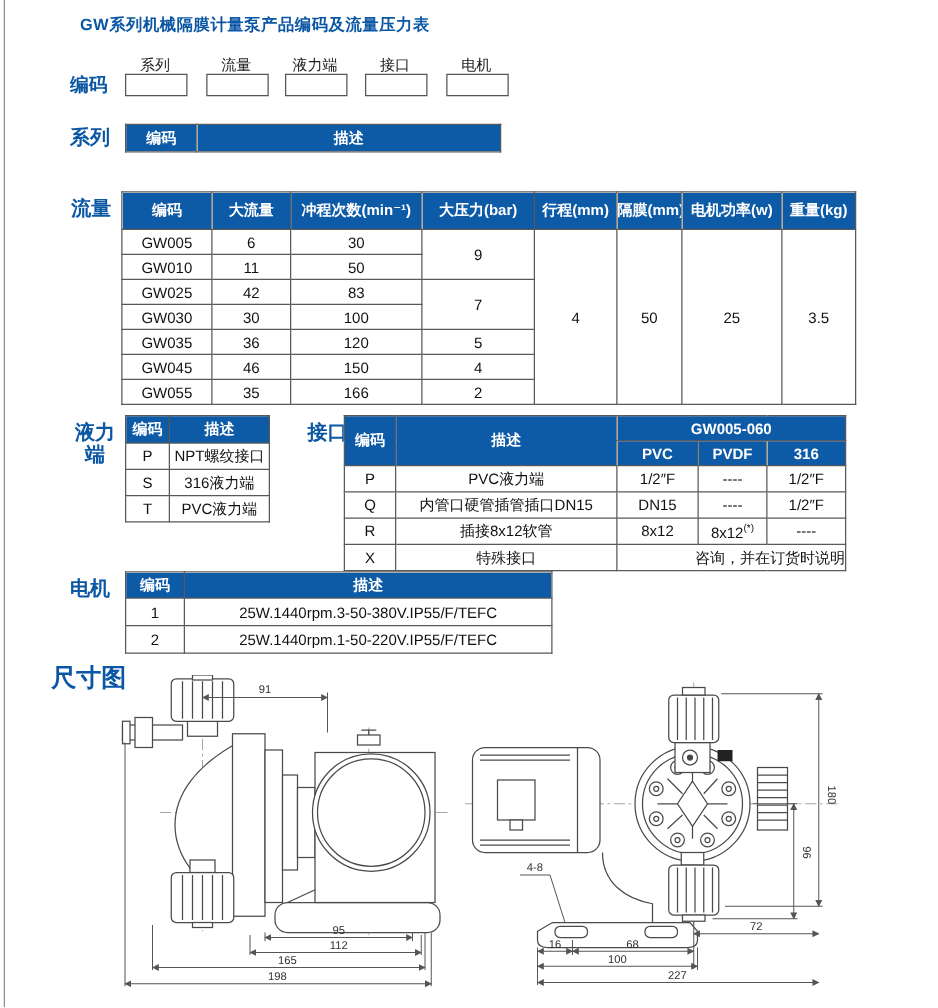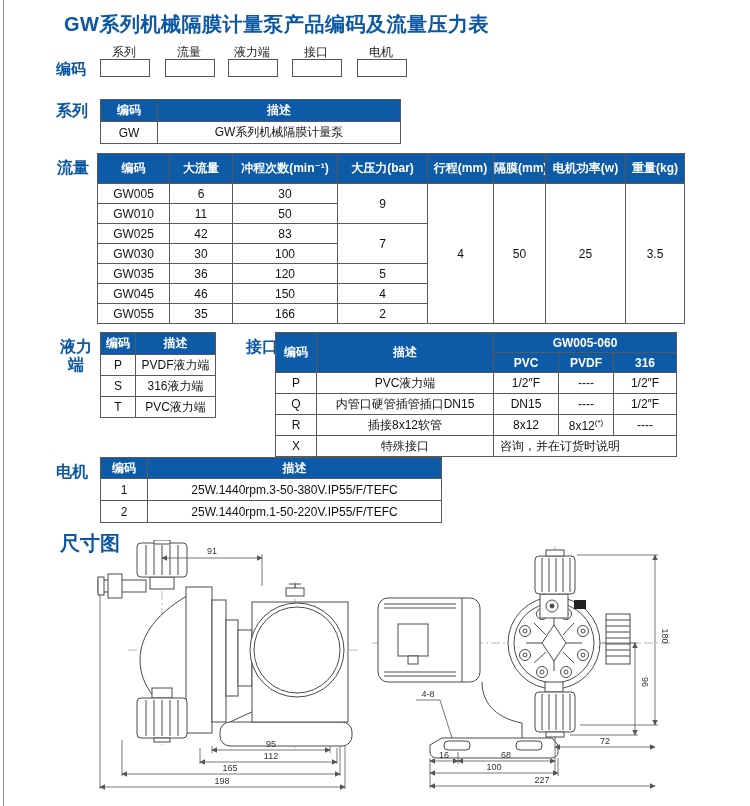--- a/index.html
+++ b/index.html
@@ -1,32 +1,32 @@
 <!DOCTYPE html>
 <html><head>
 <meta charset="utf-8">
 <style>
   html,body{margin:0;padding:0;background:#fff}
   .page{position:relative;width:750px;height:806px;background:#fff;overflow:hidden;
         font-family:"Liberation Sans","DejaVu Sans",sans-serif;color:#111}
   .left-rule{position:absolute;left:3px;top:0;width:1px;height:806px;background:#8f8f8f}
-  .title{position:absolute;left:64px;top:11px;font-size:20px;font-weight:bold;color:#0b57a4;letter-spacing:.5px}
+  .title{position:absolute;left:64px;top:11px;font-size:13px;font-weight:bold;color:#0b57a4;letter-spacing:.5px}
   .sec-label{position:absolute;font-weight:bold;color:#0b57a4;font-size:16px;line-height:1.15}
   .slot-label{position:absolute;top:44px;width:60px;text-align:center;font-size:12px;color:#222;white-space:nowrap}
   .slot-box{position:absolute;top:59px;width:48px;height:16px;border:1px solid #555;background:#fff}
   table{border-collapse:collapse;table-layout:fixed;position:absolute;font-size:12px;color:#111;background:#fff}
   td,th{border:1px solid #58595b;text-align:center;vertical-align:middle;padding:0;white-space:nowrap;overflow:hidden}
   th{background:#0d5aa7;color:#fff;font-weight:bold;font-size:12px}
   .h30 tr.head{height:30px}
   tr{height:20px}
   .t-series tr{height:22px}
   .t-hyd tr{height:21px}.t-hyd tr.head{height:22px}
   .t-int tr{height:21px}.t-int tr.head{height:20px}
   .t-motor tr{height:22px}.t-motor tr.head{height:21px}
-  .note-cell{text-align:left;padding-left:6px}
+  .note-cell{text-align:right;padding-left:6px}
   sup{font-size:8px}
   svg text{font-family:"Liberation Sans","DejaVu Sans",sans-serif}
 </style>
 </head>
 <body>
 
 <div class="page">
   <div class="left-rule"></div>
 
   <div class="title">GW系列机械隔膜计量泵产品编码及流量压力表</div>
@@ -46,24 +46,20 @@
   <div class="sec-label" style="left:56px;top:102px">系列</div>
   <table class="t-series" style="left:100px;top:99px;width:300px">
     <colgroup>
         <col style="width:57px">
         <col style="width:243px">
       </colgroup>
     <tbody>
         <tr class="head">
       <th>编码</th>
       <th>描述</th>
-    </tr>
-    <tr>
-      <td>GW</td>
-      <td>GW系列机械隔膜计量泵</td>
     </tr>
   </tbody>
     </table>
 
   <div class="sec-label" style="left:57px;top:159px">流量</div>
   <table class="h30" style="left:97px;top:153px;width:587px">
     <colgroup>
       <col style="width:72px">
         <col style="width:63px">
         <col style="width:105px">
@@ -140,21 +136,21 @@
         <col style="width:35px">
         <col style="width:80px">
       </colgroup>
     <tbody>
         <tr class="head">
       <th>编码</th>
       <th>描述</th>
     </tr>
     <tr>
       <td>P</td>
-      <td>PVDF液力端</td>
+      <td>NPT螺纹接口</td>
     </tr>
     <tr>
       <td>S</td>
       <td>316液力端</td>
     </tr>
     <tr>
       <td>T</td>
       <td>PVC液力端</td>
     </tr>
   </tbody>
@@ -224,21 +220,21 @@
       <td>1</td>
       <td>25W.1440rpm.3-50-380V.IP55/F/TEFC</td>
     </tr>
     <tr>
       <td>2</td>
       <td>25W.1440rpm.1-50-220V.IP55/F/TEFC</td>
     </tr>
   </tbody>
     </table>
 
-  <div class="sec-label" style="left:60px;top:532px;font-size:20px">尺寸图</div>
+  <div class="sec-label" style="left:41px;top:532px;font-size:20px">尺寸图</div>
 
   <svg style="position:absolute;left:90px;top:540px" width="655" height="262" viewBox="0 0 655 262">
     <defs>
       <marker id="ar" viewBox="0 0 10 10" refX="9" refY="5" markerWidth="7" markerHeight="7" orient="auto-start-reverse">
         <path d="M0,0 L10,5 L0,10 z" fill="#555"></path>
       </marker>
     </defs>
 
     <g stroke="#4a4a4a" fill="none" stroke-width="1">
 

